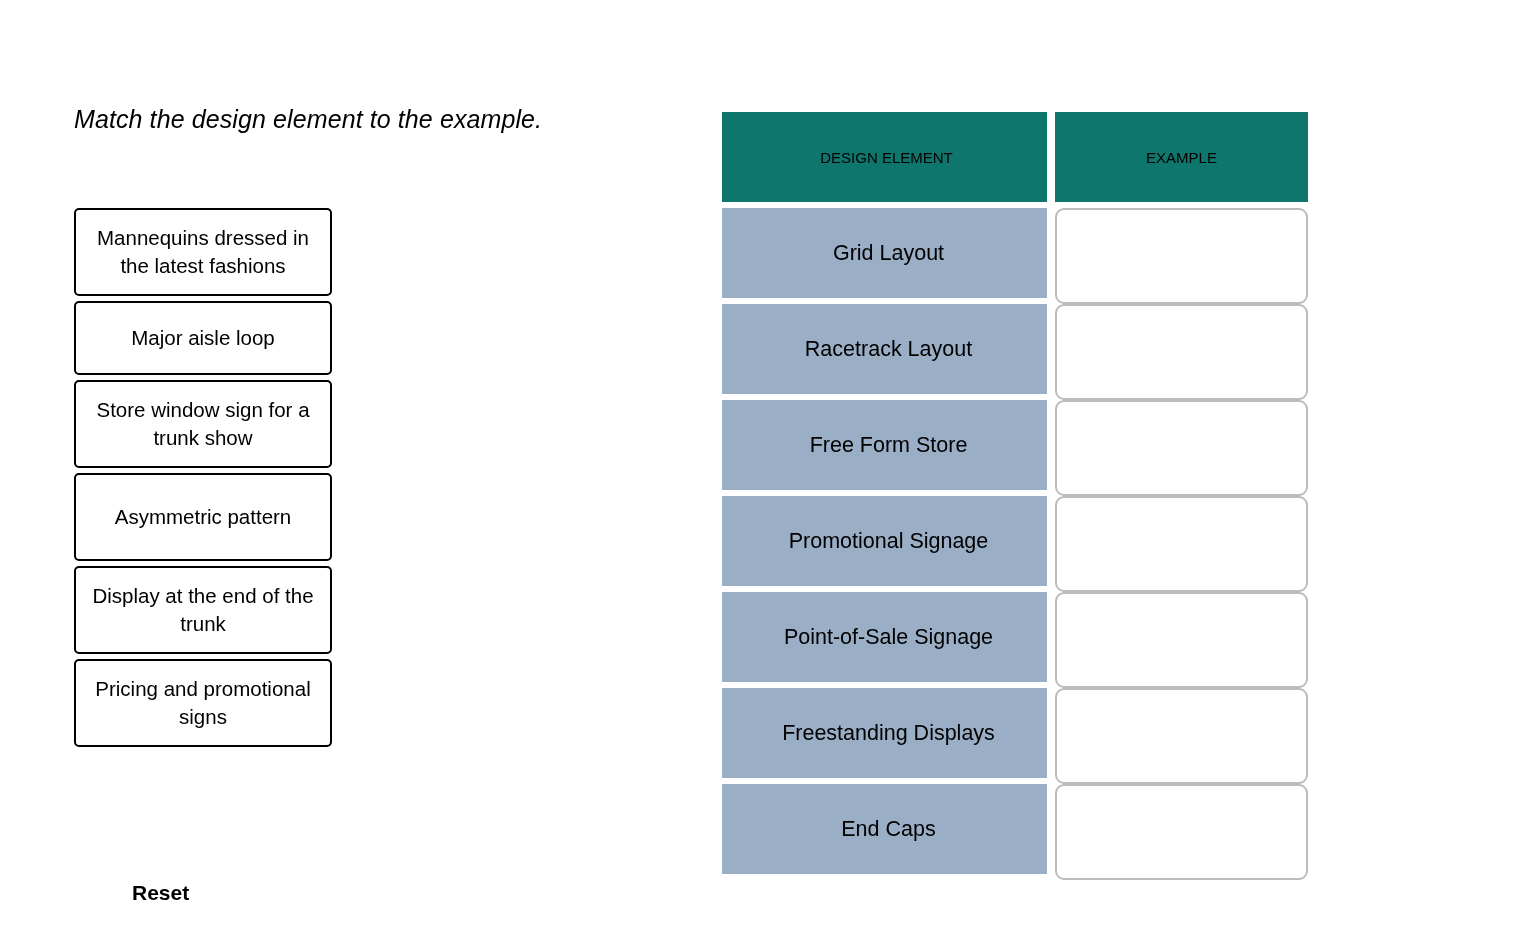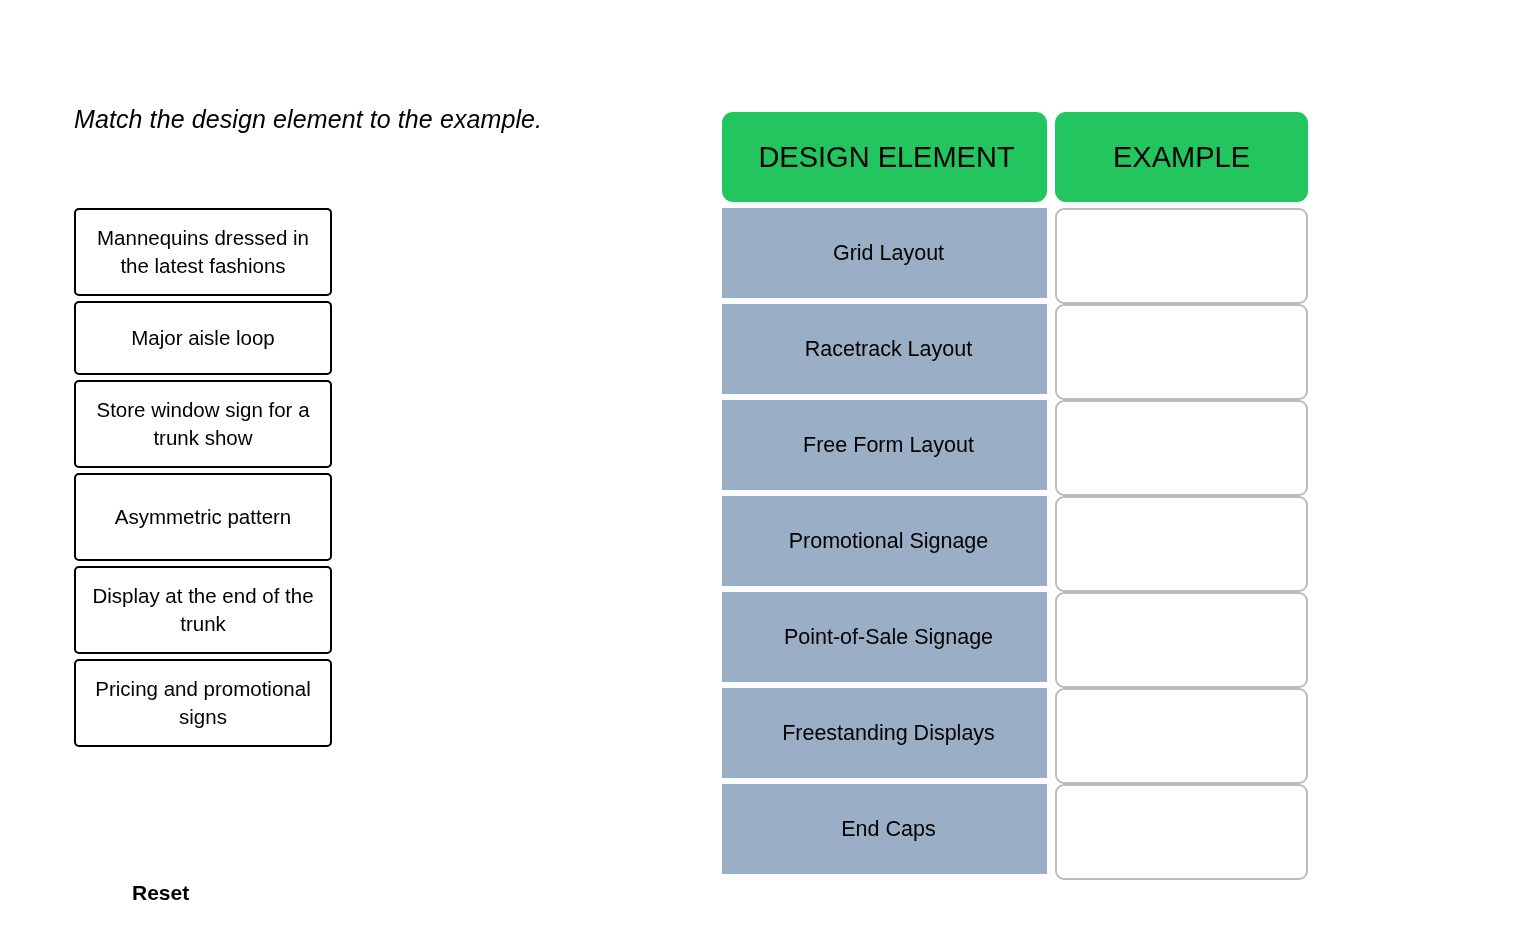--- a/index.html
+++ b/index.html
@@ -103,28 +103,28 @@
     position: absolute;
     left: 333px;
     top: 0;
     width: 253px;
     height: 90px;
   }
 
   
   .header-row .col-element,
   .header-row .col-example {
-    background: #22c55e;
+    background: #0f766e;
     display: flex;
     align-items: center;
     justify-content: center;
     text-align: center;
-    font-size: 29px;
-    color: #000000;
-    border-radius: 11px;
+    font-size: 15px;
+    color: #000000;
+    border-radius: 0;
   }
   .header-row .col-element { padding: 0 8px 0 12px; }
   .header-row .col-example { padding: 0; }
 
   
   .drop-zone {
     width: 100%;
     height: 96px;
     background: #ffffff;
     border: 2px solid #bcbcbc;
@@ -172,21 +172,21 @@
     </div>
 
     <div class="table-row">
       <div class="col-element">Racetrack Layout</div>
       <div class="col-example">
         <div class="drop-zone"></div>
       </div>
     </div>
 
     <div class="table-row">
-      <div class="col-element">Free Form Layout</div>
+      <div class="col-element">Free Form Store</div>
       <div class="col-example">
         <div class="drop-zone"></div>
       </div>
     </div>
 
     <div class="table-row">
       <div class="col-element">Promotional Signage</div>
       <div class="col-example">
         <div class="drop-zone"></div>
       </div>

